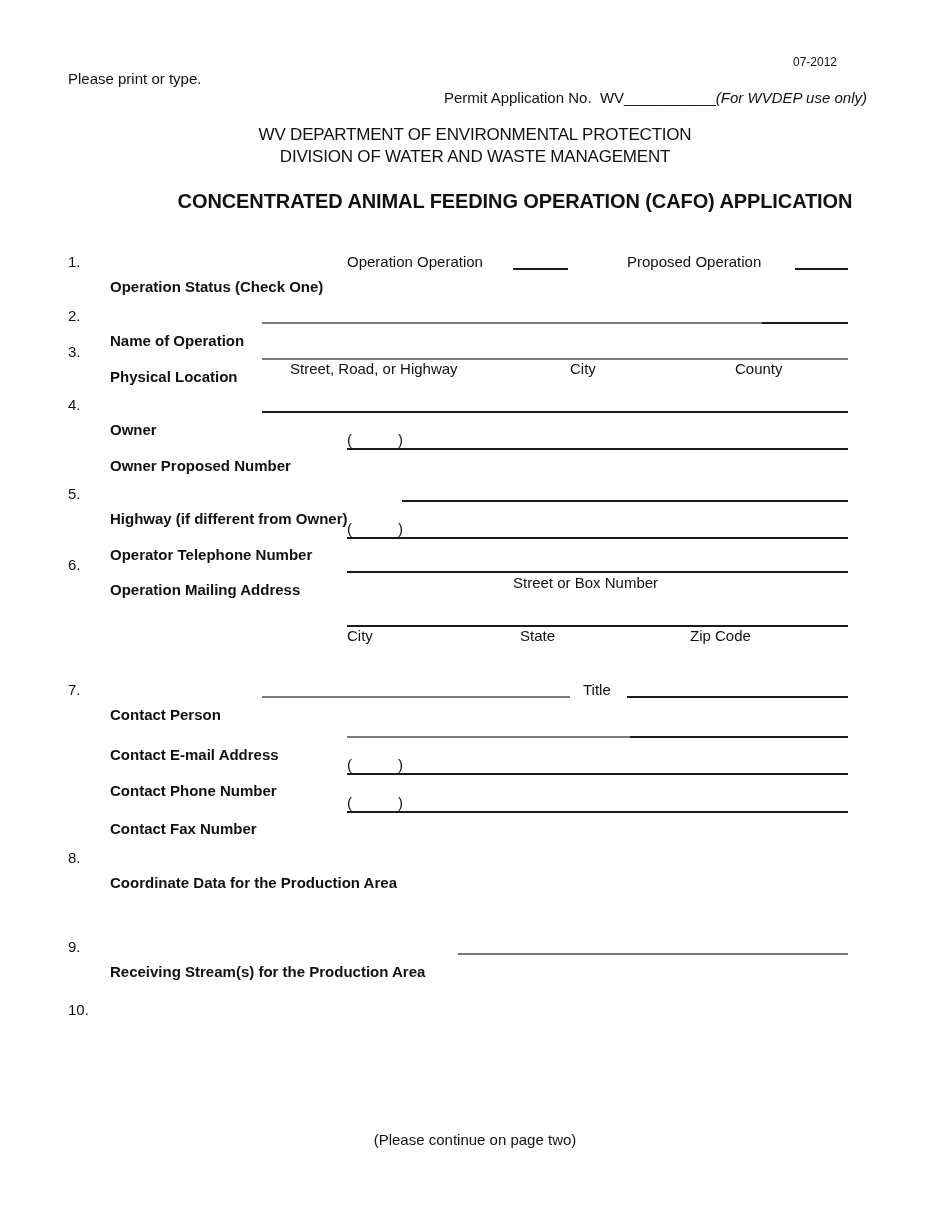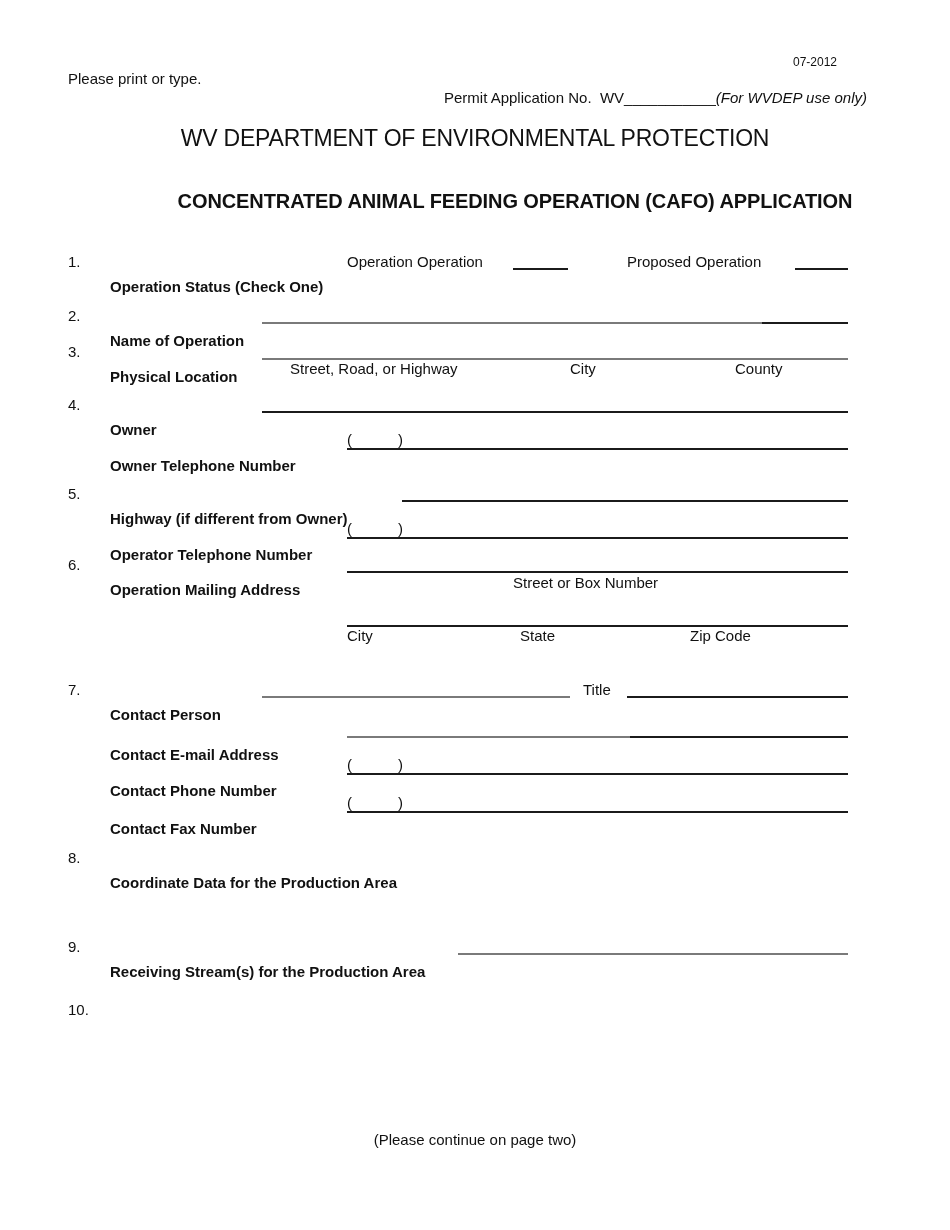--- a/index.html
+++ b/index.html
@@ -10,21 +10,21 @@
     font-family:"Liberation Sans", sans-serif;
     font-size:15px;
     color:#111;
     overflow:hidden;
   }
   .abs { position:absolute; white-space:pre; }
   .b { font-weight:bold;margin-top:25px; }
   .i { font-style:italic; }
   .center { left:0; width:950px; text-align:center; }
   .small { font-size:12px; }
-  .agency { font-size:23px; letter-spacing:-0.2px; }
+  .agency { font-size:17px; letter-spacing:-0.2px; }
   .cafo { font-size:20px; font-weight:bold; letter-spacing:-0.1px;padding-left:40px; }
   .blank { position:absolute; border-bottom:2px solid #1b1b1b; height:16px; }
   .blank.gray { border-bottom-color:#7a7a7a; }
   .phone-group {
     position:absolute; border-bottom:2px solid #1b1b1b; height:17px;
     font-size:15px;
   }
   .paren-gap { display:inline-block; width:46px; }
   .coord-row { position:absolute; display:flex; align-items:flex-end; height:18px; }
   .coord-label { white-space:pre; padding-bottom:0px; }
@@ -36,20 +36,21 @@
 </head>
 <body>
 
 <div class="page">
 
   <div class="abs small" style="left:793px; top:55px;">07-2012</div>
   <div class="abs" style="left:68px; top:70px;">Please print or type.</div>
   <div class="abs" style="left:444px; top:89px;"><span>Permit Application No.  WV___________</span><span class="i">(For WVDEP use only)</span></div>
 
   <div class="abs center agency" style="top:125px;">WV DEPARTMENT OF ENVIRONMENTAL PROTECTION</div>
+  <div class="abs center agency" style="top:147px;">DIVISION OF WATER AND WASTE MANAGEMENT</div>
   <div class="abs center cafo" style="top:190px;">CONCENTRATED ANIMAL FEEDING OPERATION (CAFO) APPLICATION</div>
 
   <div class="abs" style="left:68px; top:253px;">1.</div>
   <div class="abs b" style="left:110px; top:253px;">Operation Status (Check One)</div>
   <div class="abs" style="left:347px; top:253px;">Operation Operation</div>
   <div class="blank" style="left:513px; top:252px; width:55px;"></div>
   <div class="abs" style="left:627px; top:253px;">Proposed Operation</div>
   <div class="blank" style="left:795px; top:252px; width:53px;"></div>
 
   <div class="abs" style="left:68px; top:307px;">2.</div>
@@ -61,21 +62,21 @@
   <div class="abs b" style="left:110px; top:343px;">Physical Location</div>
   <div class="blank gray" style="left:262px; top:342px; width:586px;"></div>
   <div class="abs" style="left:290px; top:360px;">Street, Road, or Highway</div>
   <div class="abs" style="left:570px; top:360px;">City</div>
   <div class="abs" style="left:735px; top:360px;">County</div>
 
   <div class="abs" style="left:68px; top:396px;">4.</div>
   <div class="abs b" style="left:110px; top:396px;">Owner</div>
   <div class="blank" style="left:262px; top:395px; width:586px;"></div>
 
-  <div class="abs b" style="left:110px; top:432px;">Owner Telephone Number</div>
+  <div class="abs b" style="left:110px; top:432px;">Owner Proposed Number</div>
   <div class="phone-group" style="left:347px; top:431px; width:501px;"><span>(</span><span class="paren-gap"></span><span>)</span></div>
 
   <div class="abs" style="left:68px; top:485px;">5.</div>
   <div class="abs b" style="left:110px; top:485px;">Highway (if different from Owner)</div>
   <div class="blank" style="left:402px; top:484px; width:446px;"></div>
 
   <div class="abs b" style="left:110px; top:521px;">Operator Telephone Number</div>
   <div class="phone-group" style="left:347px; top:520px; width:501px;"><span>(</span><span class="paren-gap"></span><span>)</span></div>
 
   <div class="abs" style="left:68px; top:556px;">6.</div>

